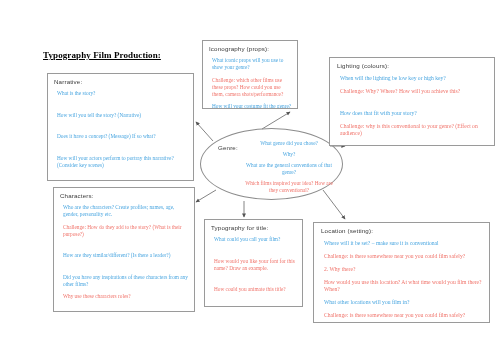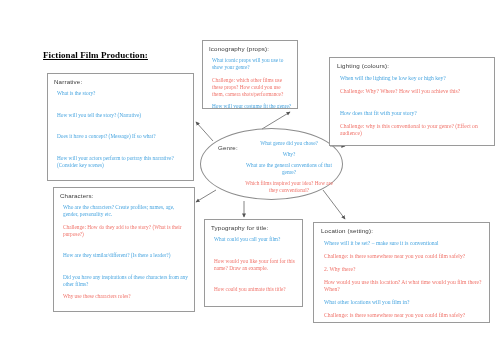--- a/index.html
+++ b/index.html
@@ -114,21 +114,21 @@
   <g stroke="#777777" stroke-width="0.9" fill="none" marker-end="url(#arrowhead)">
     <line x1="213" y1="141" x2="196" y2="122"></line>
     <line x1="262" y1="129" x2="290" y2="112"></line>
     <line x1="330" y1="146" x2="345" y2="146"></line>
     <line x1="216" y1="190" x2="196" y2="202"></line>
     <line x1="244" y1="201" x2="244" y2="217"></line>
     <line x1="323" y1="190" x2="345" y2="219"></line>
   </g>
 </svg>
 
-<div class="page-title">Fictional Film Production:</div>
+<div class="page-title">Typography Film Production:</div>
 
 <div id="ellipse"></div>
 <div id="genre-label">Genre:</div>
 <div id="ellipse-text" class="qtext">
     <p class="blue">What genre did you chose?</p>
     <div class="gap"></div>
     <p class="blue">Why?</p>
     <div class="gap"></div>
     <p class="blue">What are the general conventions of that genre?</p>
     <div class="gap"></div>

